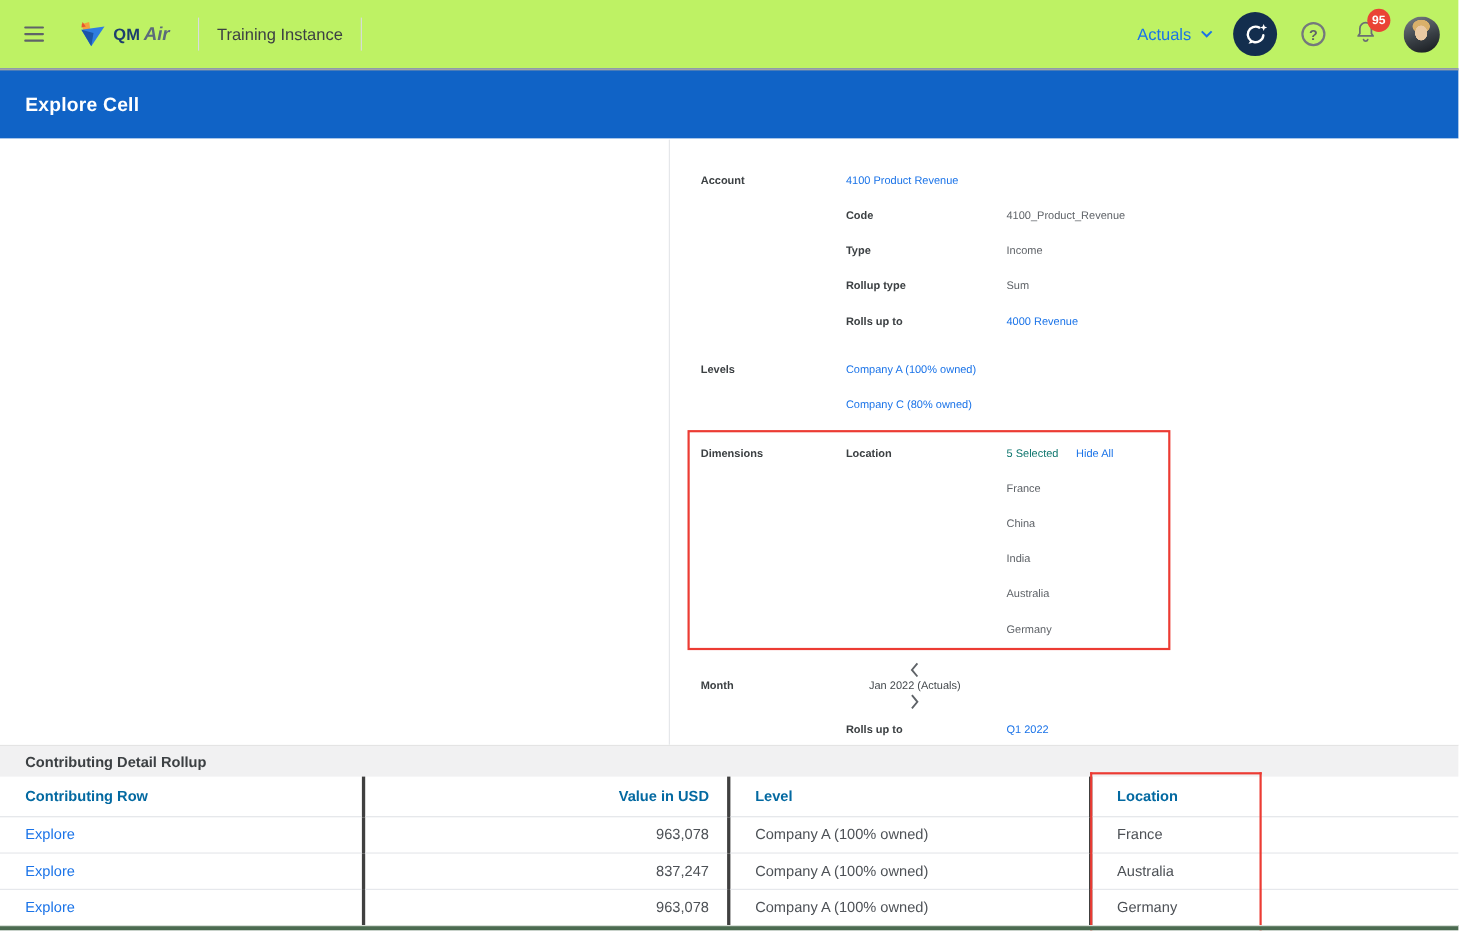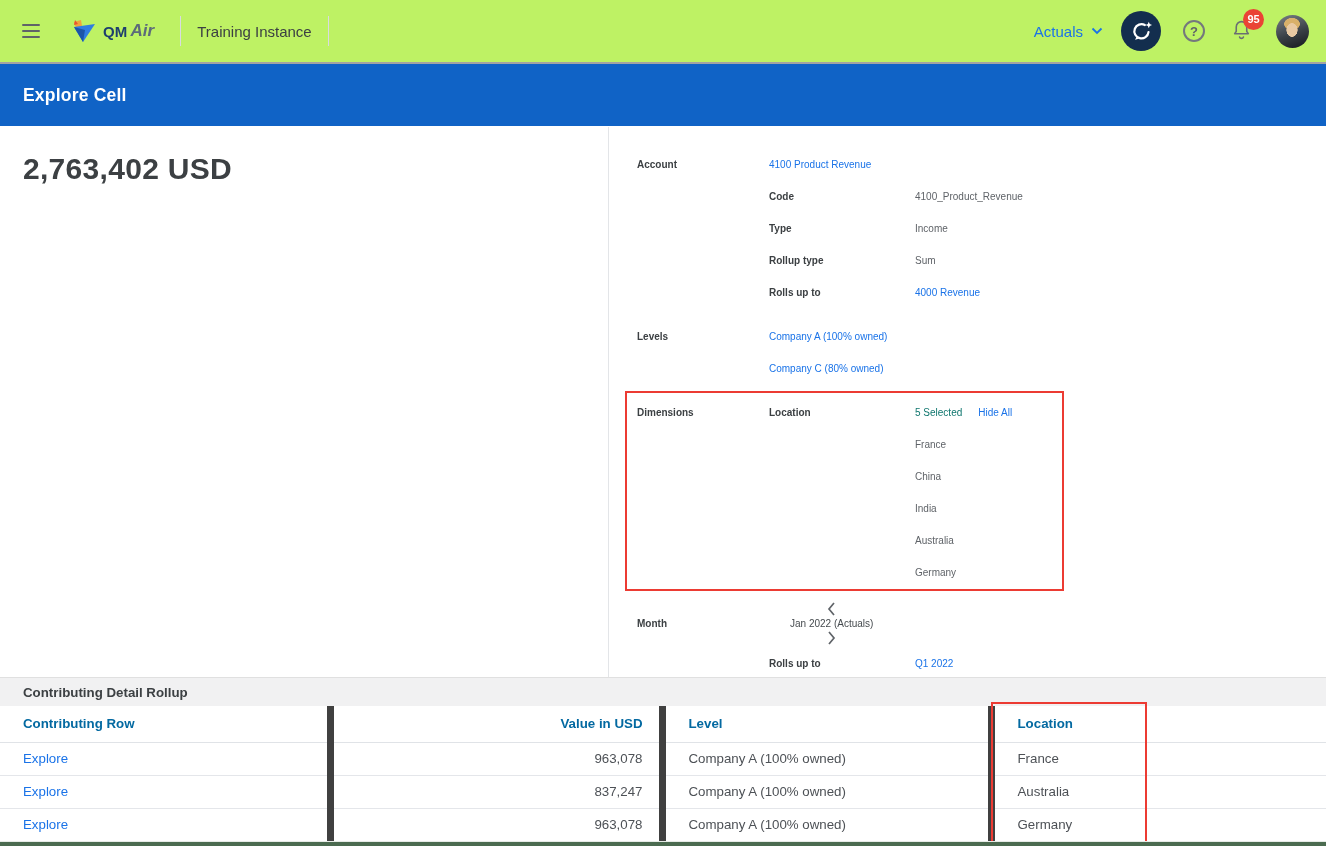--- a/index.html
+++ b/index.html
@@ -50,21 +50,21 @@
   .dimsel { display:flex; align-items:center; }
   .dimsel .hideall { margin-left:16px; }
   .monthctl { display:flex; align-items:center; padding-left:5px; color:#454a4e;flex-direction:column; }
   .monthctl .mtext { margin:0 16px; }
   .chev-btn { background:none; border:none; cursor:pointer; display:flex; align-items:center; padding:2px; }
   
   .section-bar { height:29px; border-top:1px solid #e0e0e0; background:#f1f1f2; display:flex; align-items:center; padding-left:23px; font-size:13.3px; font-weight:700; color:#3c4043; }
   table.tbl { width:1326px; border-collapse:collapse; table-layout:fixed; font-size:13.3px; }
   .tbl th { height:36px; font-weight:700; color:#0369a1; text-align:left; padding-left:23px; border-bottom:1px solid #e0e3e7; }
   .tbl td { height:33px; color:#4d5156; padding-left:23px; border-bottom:1px solid #e4e6ea; }
-  .tbl th.sep, .tbl td.sep { border-left:7px solid #404040;margin-left:48px; }
+  .tbl th.sep, .tbl td.sep { border-left:3px solid #404040;margin-left:48px; }
   .tbl .num { text-align:right; padding-right:16px; padding-left:0; }
   
   .annot { position:absolute; border:2px solid #ec3b33; z-index:5; pointer-events:none; }
   .annot1 { left:625px; top:391px; width:439px; height:200px; }
   .annot2 { left:991px; top:702px; width:156px; height:144px; border-bottom:none; }
   .bottom-bar { position:absolute; left:0; right:0; bottom:0; height:5px; background:#4b6b50; border-top:1px solid #e6ebe6; z-index:9; }
 </style>
 </head>
 <body>
 
@@ -120,21 +120,20 @@
   </div>
 
   <div class="avatar"></div>
 </header>
 
 <div class="banner">
   <span class="banner-title">Explore Cell</span>
 </div>
 
 <div class="main">
-  <div class="big-number">2,763,402 USD</div>
   <div class="vdivider"></div>
 
   <div class="details">
 
     <div class="drow">
       <div class="c1">Account</div>
       <a class="link">4100 Product Revenue</a>
     </div>
     <div class="drow">
       <div class="c1"></div>

